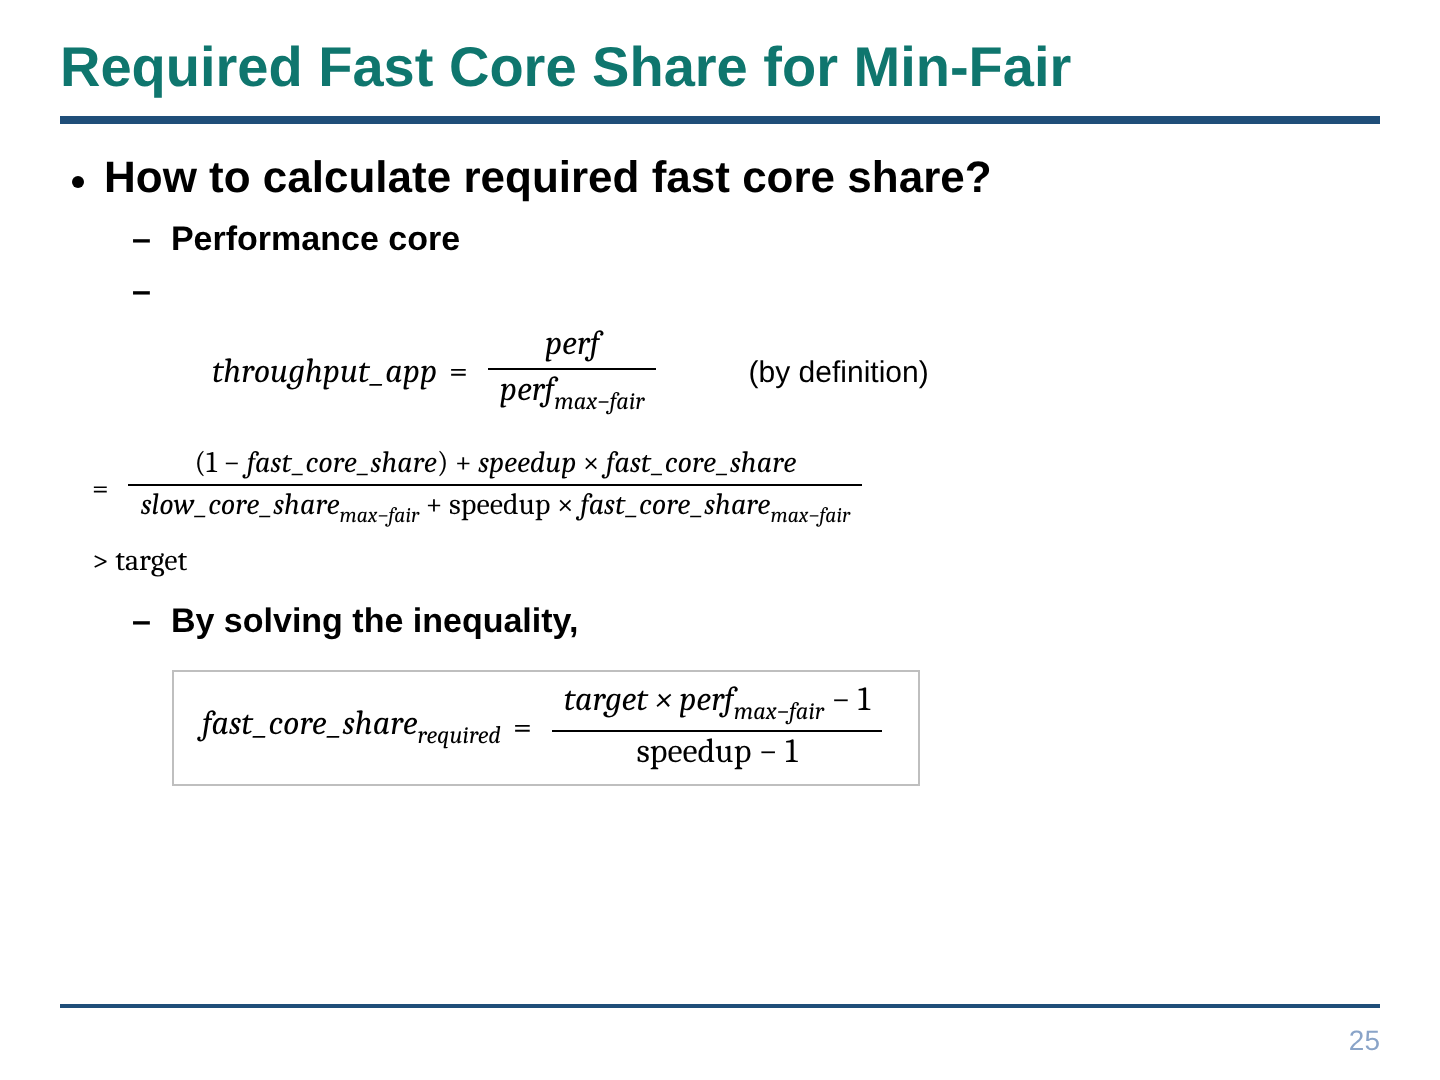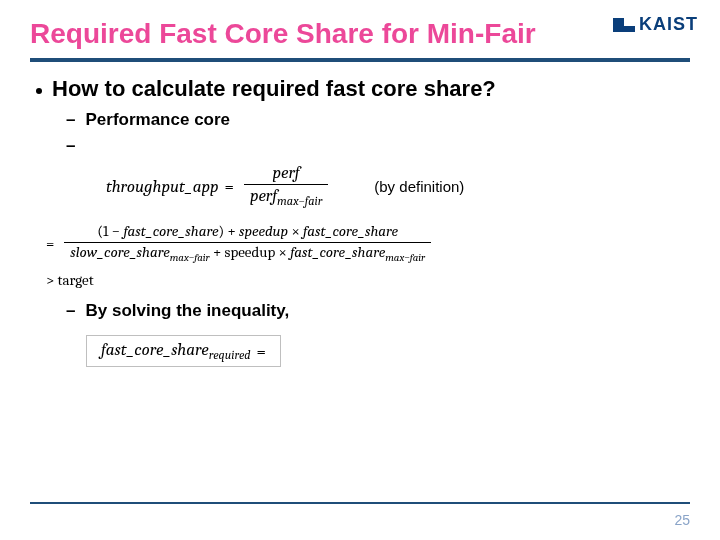--- a/index.html
+++ b/index.html
@@ -7,21 +7,21 @@
     width: 720px; height: 540px;
     background: #fff;
     font-family: Arial, "Helvetica Neue", sans-serif;
     color: #000;
     position: relative;
     padding: 18px 30px 0 30px;
   }
   .header { position: relative; }
   .title {
     font-size: 28px; font-weight: bold;
-    color: #ec4899;
+    color: #0f766e;
     padding-bottom: 6px;
   }
   .logo {
     position: absolute; right: -8px; top: -4px;
     display: flex; align-items: center; gap: 4px;
     color: #0a3e7a; font-weight: bold; font-size: 18px;
     letter-spacing: 1px;
   }
   .logo-mark {
     width: 22px; height: 14px;
@@ -86,24 +86,20 @@
     color: #8aa4c8; font-size: 14px; text-align: center;
   }
   .upright { font-style: normal; }
   .long-frac { font-size: 15px; }
 </style>
 </head>
 <body>
 
 <div class="header">
   <div class="title">Required Fast Core Share for Min-Fair</div>
-  <div class="logo">
-    <span class="logo-mark"></span>
-    <span>KAIST</span>
-  </div>
 </div>
 <div class="rule-top"></div>
 
 <div class="content">
 
   <div class="bullet">
     <span class="dot"></span>
     <span>How to calculate required fast core share?</span>
   </div>
 
@@ -154,19 +150,26 @@
     <span class="dash">–</span>
     <span>By solving the inequality,</span>
   </div>
 
   <div class="boxed">
     <div class="formula-row">
       <span>
         <span>fast_core_share</span><span class="sub-idx">required</span>
       </span>
       <span class="upright"> = </span>
+      <span class="frac">
+        <span class="num">
+          <span>target × perf</span><span class="sub-idx">max−fair</span><span class="upright"> − 1</span>
+        </span>
+        <span class="bar"></span>
+        <span class="den upright">speedup − 1</span>
+      </span>
     </div>
   </div>
 
 </div>
 
 <div class="rule-bottom"></div>
 <div class="pagenum">25</div>
 
 </body></html>

